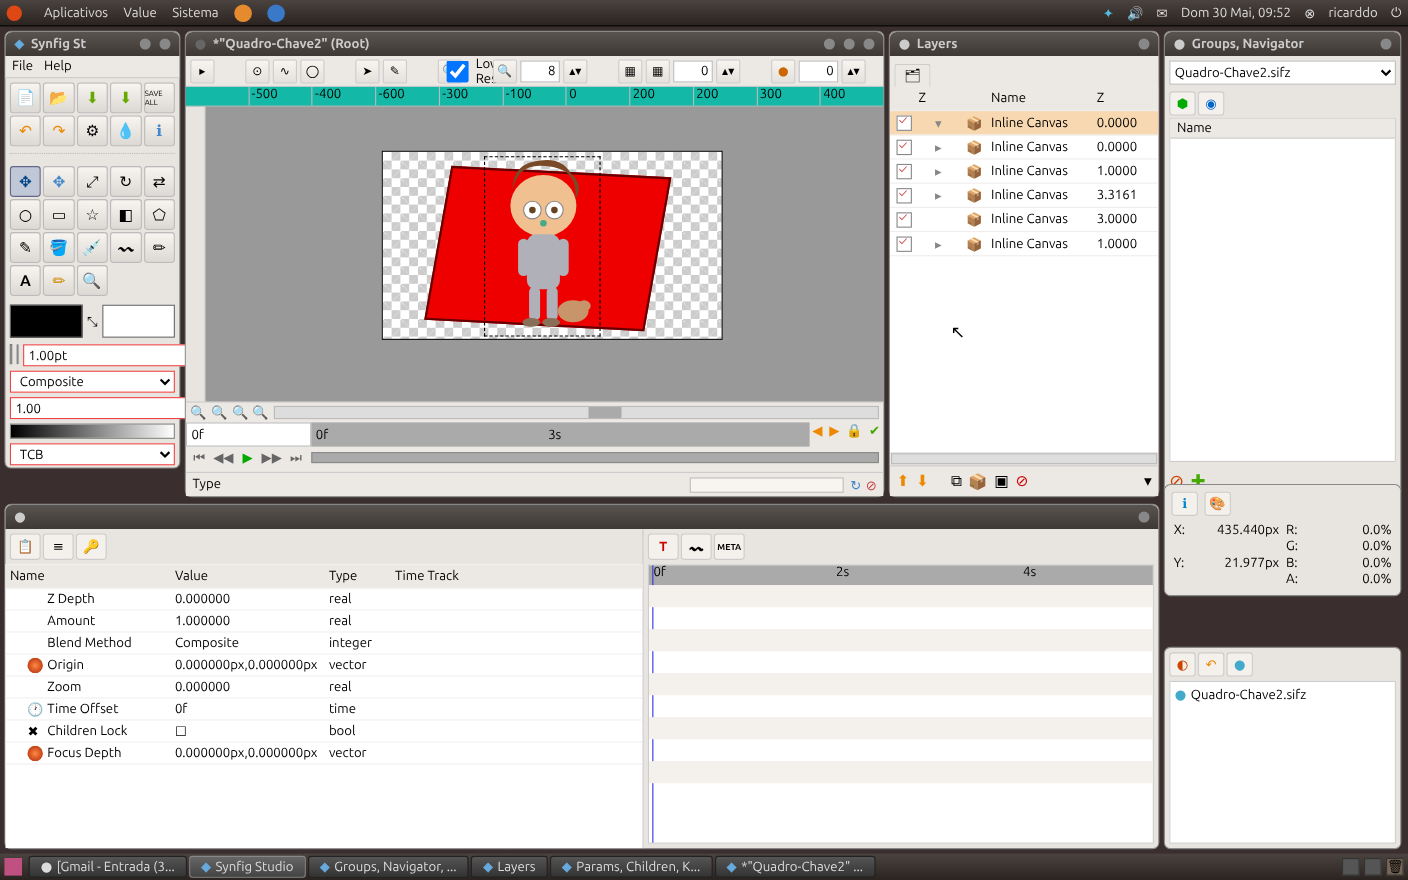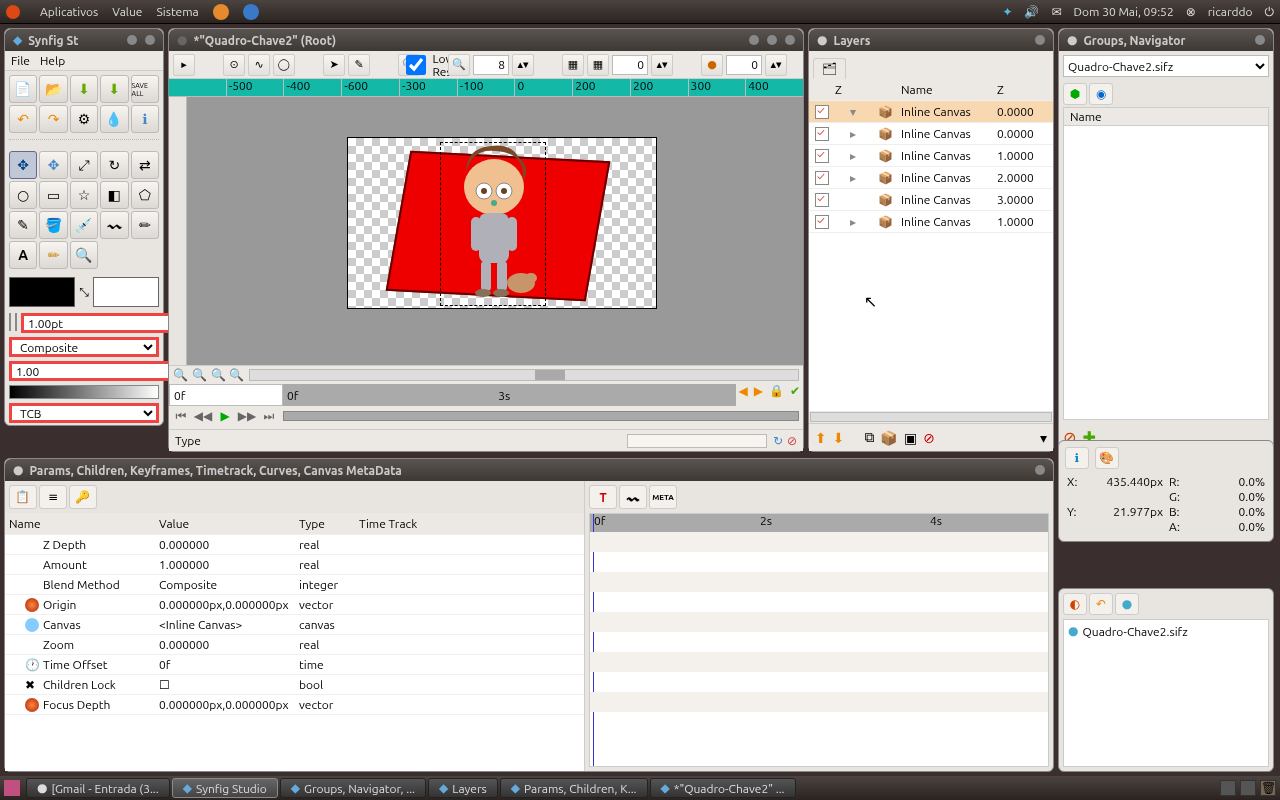--- a/index.html
+++ b/index.html
@@ -20,21 +20,21 @@
 
 
 .toolbox { position: absolute; left: 4px; top: 28px; width: 160px; background: #e8e4e0; border: 1px solid #888; border-radius: 6px; }
 .toolbox .menu { background: #ece8e4; padding: 3px 6px; display: flex; gap: 10px; border-bottom: 1px solid #ccc; }
 .toolbox .icon-grid { display: grid; grid-template-columns: repeat(5, 1fr); gap: 2px; padding: 4px; }
 .toolbox .icon-grid > div { height: 28px; background: linear-gradient(#f8f4f0, #dcd8d4); border: 1px solid #bbb; border-radius: 3px; display: flex; align-items: center; justify-content: center; font-size: 14px; }
 .toolbox .icon-grid > div.active { background: #c0c8d8; border-color: #668; }
 .toolbox .swatches { display: flex; padding: 4px; gap: 4px; align-items: center; }
 .toolbox .swatch-lg { width: 68px; height: 30px; border: 1px solid #666; }
 .toolbox .input-row { display: flex; padding: 2px 4px; gap: 4px; }
-.toolbox .input-row input, .toolbox .input-row select { flex: 1; height: 20px; border: 3px solid #ef4444; background: #fff; padding: 0 4px; }
+.toolbox .input-row input, .toolbox .input-row select { flex: 1; height: 20px; border: 1px solid #ef4444; background: #fff; padding: 0 4px; }
 .gradient-bar { height: 14px; margin: 2px 4px; background: linear-gradient(to right, #000, #fff); border: 1px solid #888; }
 
 
 .canvas-window { position: absolute; left: 168px; top: 28px; width: 636px; height: 424px; background: #e8e4e0; border: 1px solid #888; border-radius: 6px; display: flex; flex-direction: column; }
 .canvas-toolbar { height: 28px; background: #ece8e4; display: flex; align-items: center; gap: 3px; padding: 0 4px; border-bottom: 1px solid #ccc; }
 .canvas-toolbar > div { height: 22px; min-width: 22px; border: 1px solid #ccc; border-radius: 2px; background: linear-gradient(#f8f4f0, #e4e0dc); display: flex; align-items: center; justify-content: center; font-size: 11px; }
 .canvas-toolbar .sep { border: none; background: none; width: 4px; }
 .canvas-toolbar input { width: 36px; height: 20px; border: 1px solid #bbb; text-align: right; padding: 0 3px; }
 .canvas-area { flex: 1; display: flex; }
 .canvas-ruler-v { width: 18px; background: #e8e4e0; border-right: 1px solid #bbb; font-size: 8px; }
@@ -373,21 +373,21 @@
         <div class="tri">▸</div>
         <div style="text-align:center">📦</div>
         <div>Inline Canvas</div>
         <div>1.0000</div>
       </div>
     <div class="row">
         <div class="cb"></div>
         <div class="tri">▸</div>
         <div style="text-align:center">📦</div>
         <div>Inline Canvas</div>
-        <div>2.0000</div>
+        <div>3.3161</div>
       </div>
     <div class="row">
         <div class="cb"></div>
         <div class="tri"></div>
         <div style="text-align:center">📦</div>
         <div>Inline Canvas</div>
         <div>3.0000</div>
       </div>
     <div class="row">
         <div class="cb"></div>
@@ -428,21 +428,20 @@
   </div>
   <div class="groups-bottom">
     <span style="color:#c40">⊘</span>
     <span style="color:#4a0">✚</span>
   </div>
 </div>
 
 <div class="params-panel">
   <div class="panel-title">
       <span>●</span>
-      <span>Params, Children, Keyframes, Timetrack, Curves, Canvas MetaData</span>
       <div class="dot"></div>
     </div>
   <div class="params-body">
     <div class="params-left">
       <div class="subtabs">
         <div>📋</div>
         <div>≡</div>
         <div>🔑</div>
       </div>
       <div class="params-table">
@@ -479,29 +478,20 @@
             <div>integer</div>
             <div></div>
           </div>
         <div class="row">
             <div>
               <span class="param-icon" style="background:radial-gradient(#f84,#a20);border-radius:50%"></span>
               <span>Origin</span>
             </div>
             <div>0.000000px,0.000000px</div>
             <div>vector</div>
-            <div></div>
-          </div>
-        <div class="row">
-            <div>
-              <span class="param-icon" style="background:#8cf;border-radius:50%"></span>
-              <span>Canvas</span>
-            </div>
-            <div>&lt;Inline Canvas&gt;</div>
-            <div>canvas</div>
             <div></div>
           </div>
         <div class="row">
             <div>
               <span class="param-icon"></span>
               <span>Zoom</span>
             </div>
             <div>0.000000</div>
             <div>real</div>
             <div></div>

